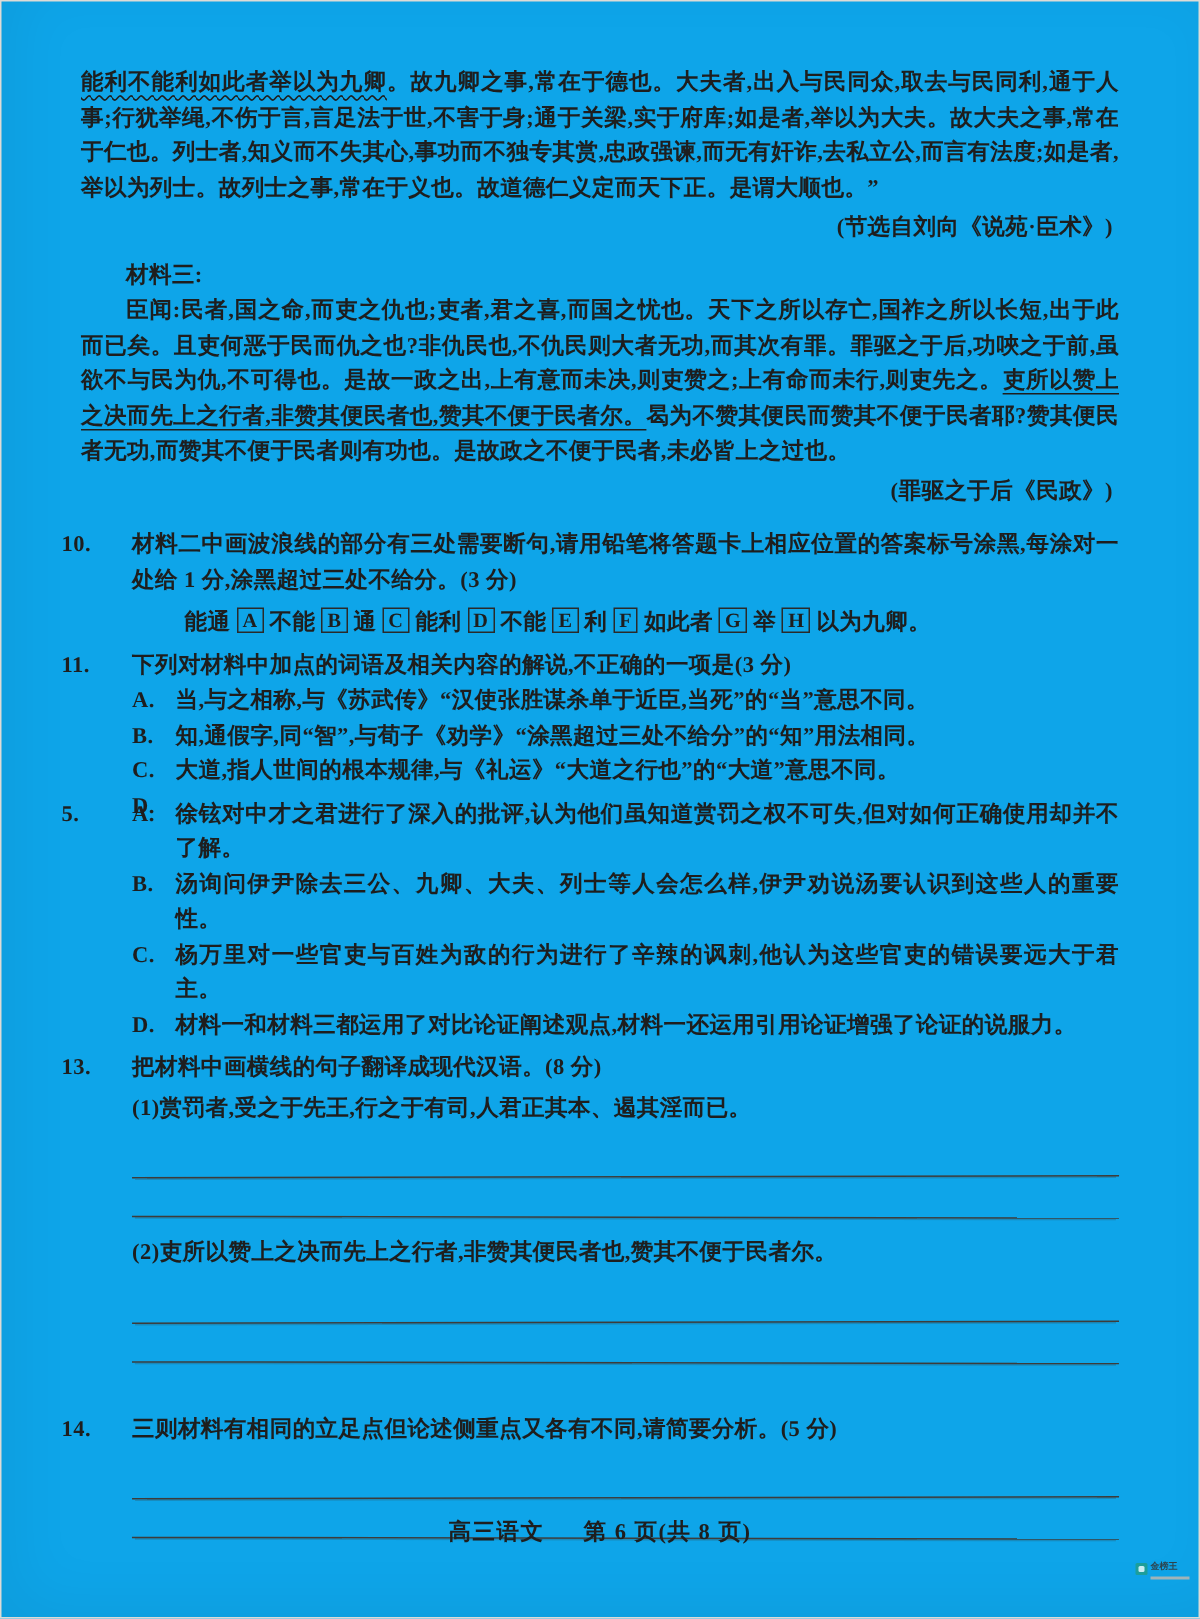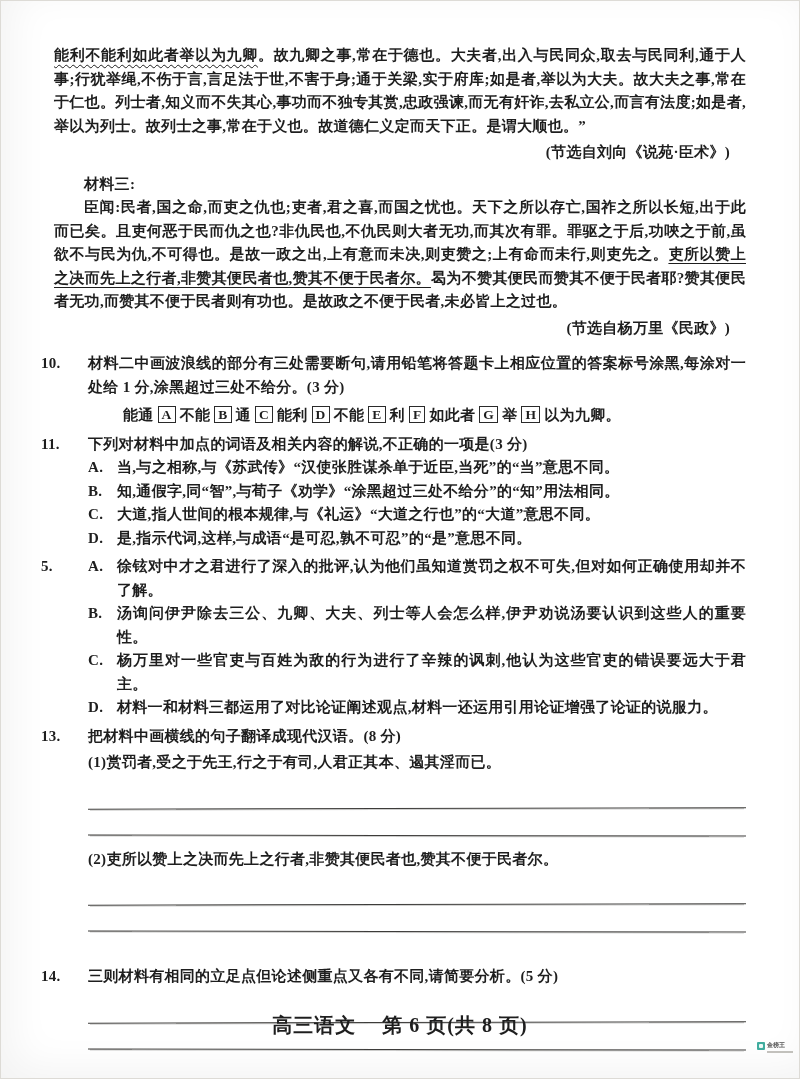--- a/index.html
+++ b/index.html
@@ -1,20 +1,20 @@
 <!DOCTYPE html>
 <html lang="zh"><head>
 <meta charset="utf-8">
 <style>
   html,body{margin:0;padding:0;background:#e9e8e6;}
   .page{
     position:relative;
     width:800px;height:1079px;
     margin:0 auto;
-    background:#ffffff;
+    background:#0ea5e9;
     box-shadow:inset 0 0 0 1px #dddbd6, inset 12px -10px 40px rgba(0,0,0,0.05);
     overflow:hidden;
     font-family:"Liberation Serif","DejaVu Serif",serif;
     color:#1e1e1e;
     font-weight:600;
   }
   .content{
     position:absolute;
     left:54px;right:54px;top:44px;
     font-size:15px;
@@ -28,21 +28,21 @@
     text-decoration-style:wavy;
     text-decoration-thickness:1px;
     text-underline-offset:4px;
   }
   .u-solid{
     text-decoration-line:underline;
     text-decoration-style:solid;
     text-decoration-thickness:1.2px;
     text-underline-offset:4px;
   }
-  .source{text-align:right;margin:3px 16px 0 0;}
+  .source{text-align:right;margin:3px 4px 0 0;}
   .m-heading{text-indent:2em;margin-top:8px;}
   .indent{ text-indent:2em; }
   .question{position:relative;margin-left:-13px;padding-left:47px;}
   .q-num{position:absolute;left:0;top:0;width:44px;text-indent:0;}
   .q10{margin-top:12px;}
   .q11,.q12,.q13{margin-top:5px;}
   .q14{margin-top:24px;}
   .seg-row{margin-top:5px;text-align:left;padding-left:35px;}
   .box{
     display:inline-block;
@@ -62,21 +62,21 @@
     height:26px;
     border-bottom:1.8px solid #3d3c3a;
     box-shadow:0 3px 0 -2px rgba(60,58,55,0.25);
   }
   .ans-line.tilt-a{transform:rotate(-0.12deg);}
   .ans-line.tilt-b{transform:rotate(0.1deg);}
   .ans-gap{height:7px;}
   .footer{
     position:absolute;left:0;top:1012px;width:100%;
     display:flex;justify-content:center;gap:26px;
-    font-size:20px;letter-spacing:1px;
+    font-size:15px;letter-spacing:1px;
   }
   .watermark{
     position:absolute;right:7px;bottom:26px;
     display:flex;flex-direction:column;align-items:flex-start;gap:1px;
     opacity:0.85;
   }
   .wm-row{display:flex;align-items:center;gap:2px;}
   .wm-icon{width:8px;height:8px;background:#1f9e8e;border-radius:1px;position:relative;}
   .wm-icon::after{content:"";position:absolute;left:2px;top:2px;width:4px;height:4px;background:#eafaf7;border-radius:1px;}
   .wm-text{font-size:6px;line-height:7px;color:#333;letter-spacing:0;font-weight:700;}
@@ -86,36 +86,36 @@
 <body>
 
 <div class="page">
   <div class="content">
 
     <div class="para" id="m2-para"><span class="u-wavy">能利不能利如此者举以为九卿</span><span>。故九卿之事,常在于德也。大夫者,出入与民同众,取去与民同利,通于人事;行犹举绳,不伤于言,言足法于世,不害于身;通于关梁,实于府库;如是者,举以为大夫。故大夫之事,常在于仁也。列士者,知义而不失其心,事功而不独专其赏,忠政强谏,而无有奸诈,去私立公,而言有法度;如是者,举以为列士。故列士之事,常在于义也。故道德仁义定而天下正。是谓大顺也。”</span></div>
     <div class="source">(节选自刘向《说苑·臣术》)</div>
 
     <div class="m-heading">材料三:</div>
     <div class="para indent" id="m3-para"><span>臣闻:民者,国之命,而吏之仇也;吏者,君之喜,而国之忧也。天下之所以存亡,国祚之所以长短,出于此而已矣。且吏何恶于民而仇之也?非仇民也,不仇民则大者无功,而其次有罪。罪驱之于后,功唊之于前,虽欲不与民为仇,不可得也。是故一政之出,上有意而未决,则吏赞之;上有命而未行,则吏先之。</span><span class="u-solid">吏所以赞上之决而先上之行者,非赞其便民者也,赞其不便于民者尔。</span><span>曷为不赞其便民而赞其不便于民者耶?赞其便民者无功,而赞其不便于民者则有功也。是故政之不便于民者,未必皆上之过也。</span></div>
-    <div class="source">(节选自杨万里《民政》)</div>
+    <div class="source">(罪驱之于后《民政》)</div>
 
     <div class="question q10">
       <span class="q-num">10.</span>
       <span>材料二中画波浪线的部分有三处需要断句,请用铅笔将答题卡上相应位置的答案标号涂黑,每涂对一处给 1 分,涂黑超过三处不给分。(3 分)</span>
       <div class="seg-row" id="q10-sentence"><span>能通</span><span class="box">A</span><span>不能</span><span class="box">B</span><span>通</span><span class="box">C</span><span>能利</span><span class="box">D</span><span>不能</span><span class="box">E</span><span>利</span><span class="box">F</span><span>如此者</span><span class="box">G</span><span>举</span><span class="box">H</span><span>以为九卿。</span></div>
     </div>
 
     <div class="question q11">
       <span class="q-num">11.</span>
       <span>下列对材料中加点的词语及相关内容的解说,不正确的一项是(3 分)</span>
       <div id="q11-options">
           <div class="opt"><span class="opt-label">A.</span><span>当,与之相称,与《苏武传》“汉使张胜谋杀单于近臣,当死”的“当”意思不同。</span></div>
           <div class="opt"><span class="opt-label">B.</span><span>知,通假字,同“智”,与荀子《劝学》“涂黑超过三处不给分”的“知”用法相同。</span></div>
           <div class="opt"><span class="opt-label">C.</span><span>大道,指人世间的根本规律,与《礼运》“大道之行也”的“大道”意思不同。</span></div>
-          <div class="opt"><span class="opt-label">D.</span><span>是,指示代词,这样,与成语“是可忍,孰不可忍”的“是”意思不同。</span></div>
+          <div class="opt"><span class="opt-label">D.</span></div>
         </div>
     </div>
 
     <div class="question q12">
       <span class="q-num">5.</span>
       <div id="q12-options">
           <div class="opt"><span class="opt-label">A.</span><span>徐铉对中才之君进行了深入的批评,认为他们虽知道赏罚之权不可失,但对如何正确使用却并不了解。</span></div>
           <div class="opt"><span class="opt-label">B.</span><span>汤询问伊尹除去三公、九卿、大夫、列士等人会怎么样,伊尹劝说汤要认识到这些人的重要性。</span></div>
           <div class="opt"><span class="opt-label">C.</span><span>杨万里对一些官吏与百姓为敌的行为进行了辛辣的讽刺,他认为这些官吏的错误要远大于君主。</span></div>
           <div class="opt"><span class="opt-label">D.</span><span>材料一和材料三都运用了对比论证阐述观点,材料一还运用引用论证增强了论证的说服力。</span></div>

